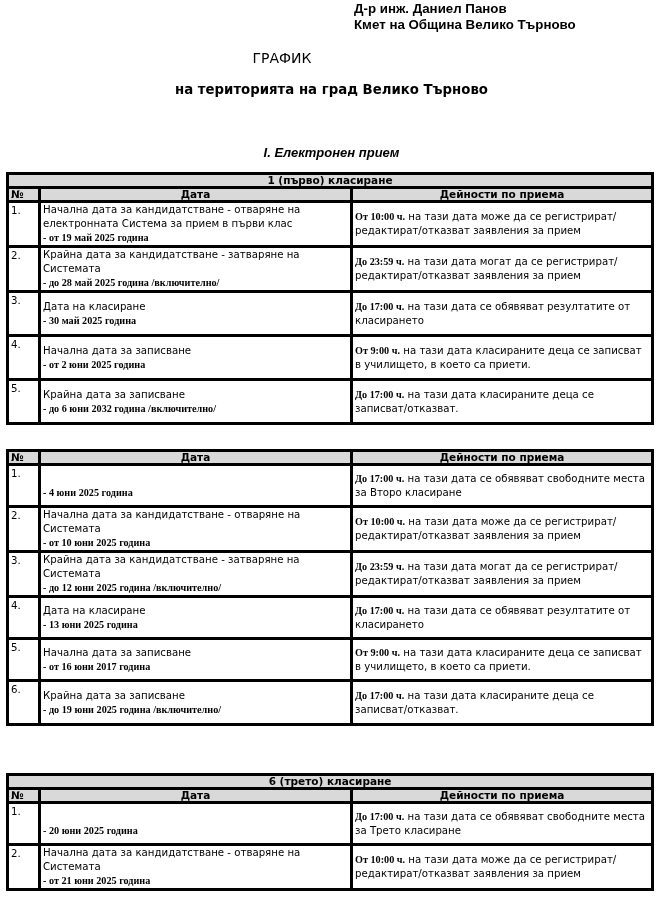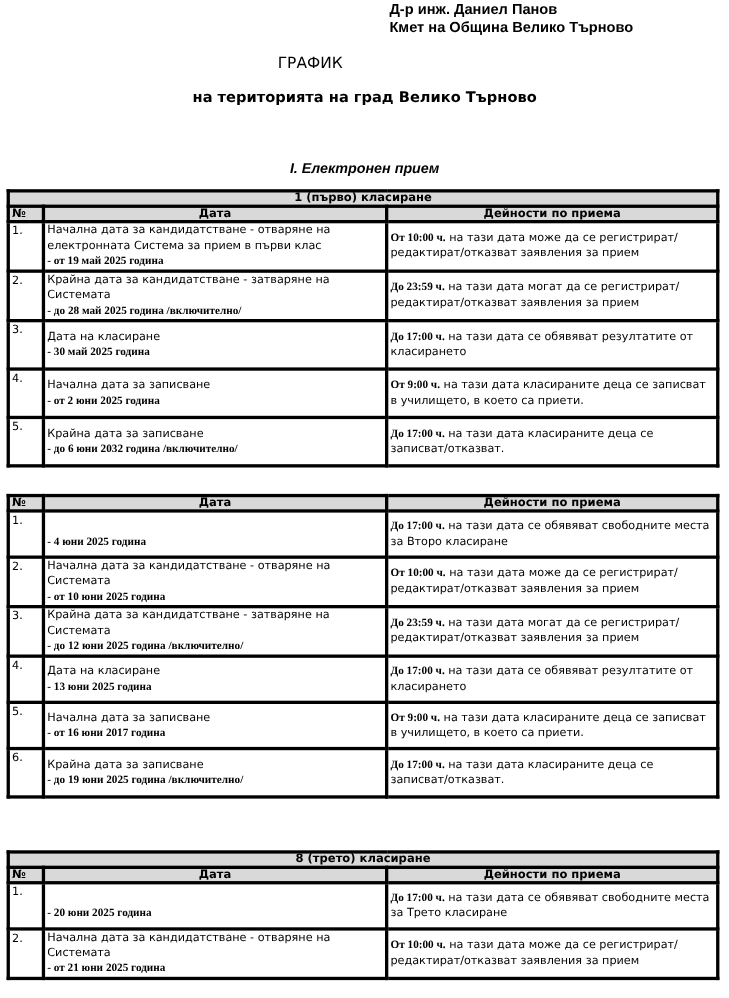--- a/index.html
+++ b/index.html
@@ -154,21 +154,21 @@
       </tbody>
     </table>
     <table style="top: 773px;">
       <colgroup>
         <col class="c1">
         <col class="c2">
         <col class="c3">
       </colgroup>
       <tbody>
         <tr>
-          <th colspan="3">8 (трето) класиране</th>
+          <th colspan="3">6 (трето) класиране</th>
         </tr>
         <tr>
           <th class="num">№</th>
           <th>Дата</th>
           <th>Дейности по приема</th>
         </tr>
         <tr style="height:42px">
           <td class="num">1.</td>
           <td style="vertical-align:middle">
             <div style="height:14px"></div>

